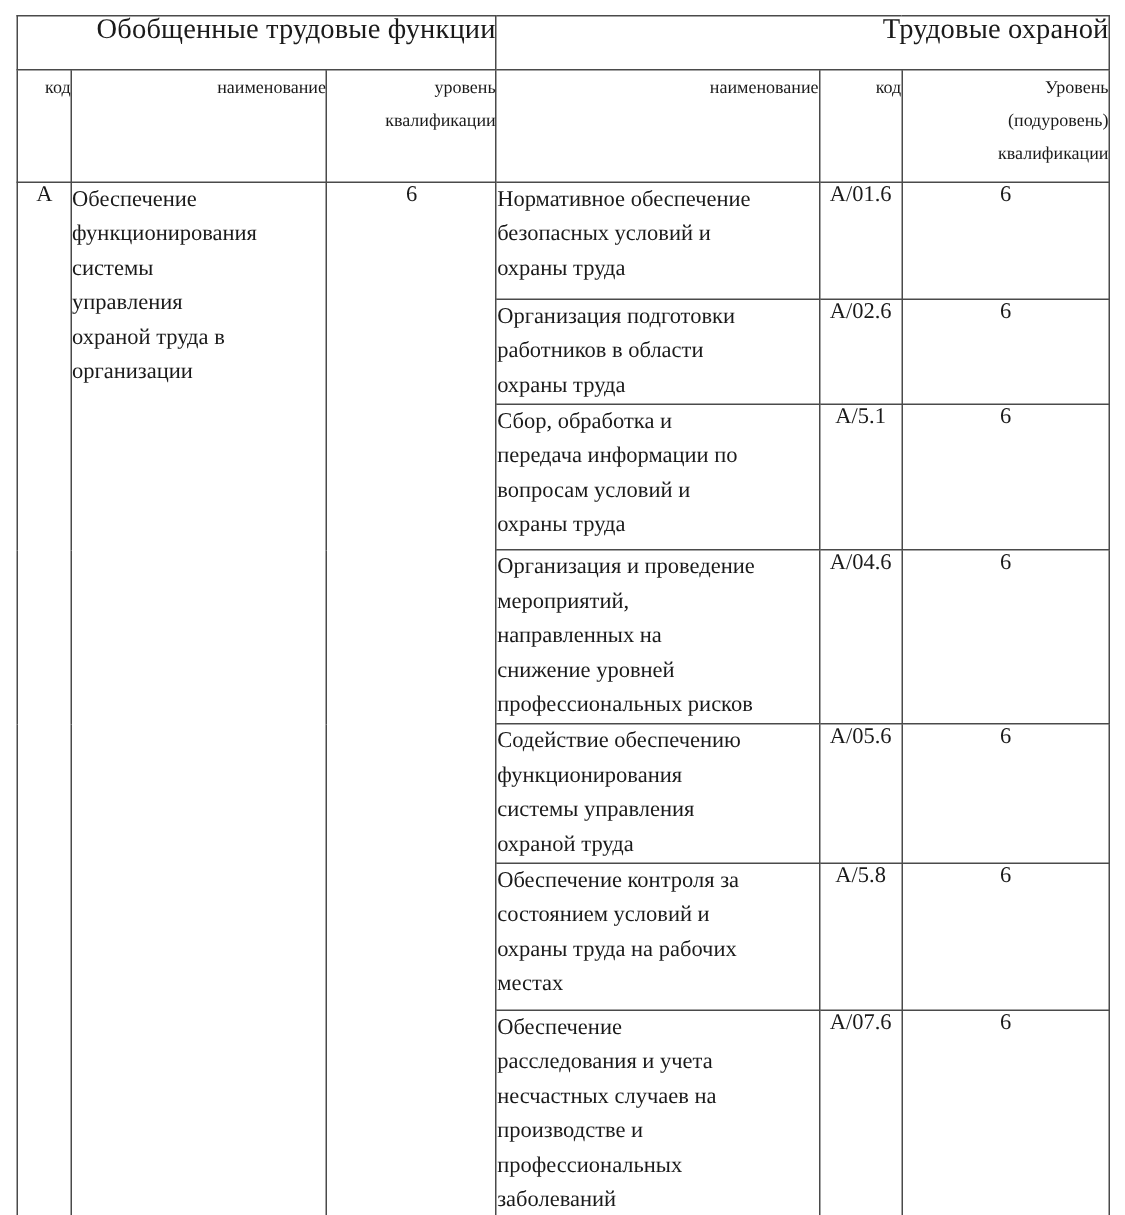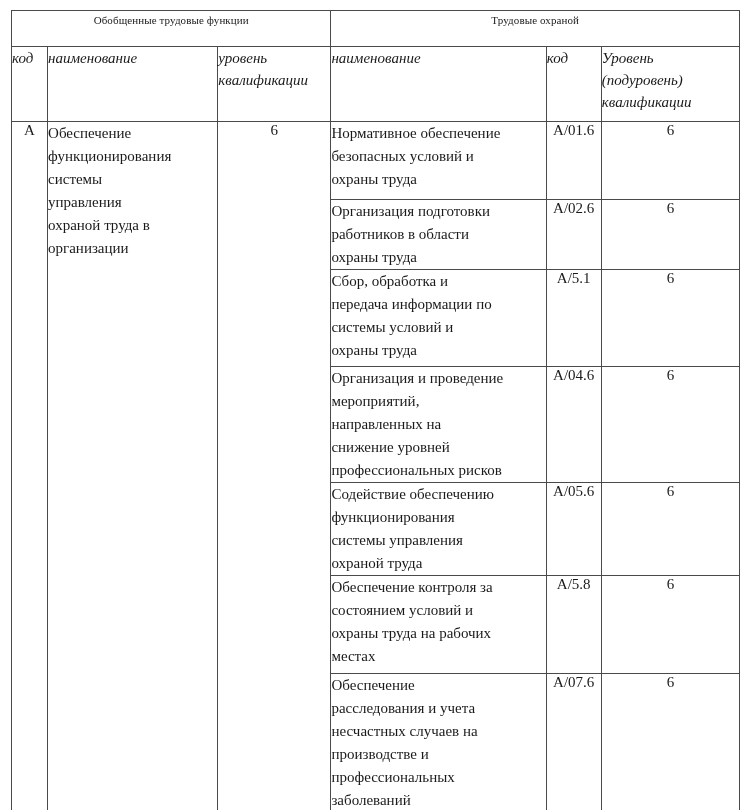--- a/index.html
+++ b/index.html
@@ -45,35 +45,34 @@
   }
 
   
   .std-table {
     border: 1px solid #2e2e2e;
   }
 
   
   .grp-head {
     height: 35px;
-    text-align: center;
+    text-align: right;
     vertical-align: middle;
-    font-size: 11px;
+    font-size: 19px;
     line-height: 18px;
     letter-spacing: 0.1px;
   }
 
   .col-head {
     height: 74px;
-    text-align: left;
+    text-align: right;
     vertical-align: top;
-    font-size: 15px;
+    font-size: 12px;
     line-height: 22px;
     padding-top: 12px;
-    font-style: italic;
   }
 
   .gf-code {
     text-align: center;
     font-size: 15px;
     padding-top: 8px;
   }
 
   .gf-name {
     padding: 8px 8px 8px 8px;
@@ -180,21 +179,21 @@
         <td class="tf-name nowrap-line">Организация подготовки
 работников в области
 охраны труда</td>
         <td class="tf-code nowrap-line">A/02.6</td>
         <td class="tf-level nowrap-line">6</td>
       </tr>
 
       <tr class="r3">
         <td class="tf-name nowrap-line">Сбор, обработка и
 передача информации по
-системы условий и
+вопросам условий и
 охраны труда</td>
         <td class="tf-code nowrap-line">A/5.1</td>
         <td class="tf-level nowrap-line">6</td>
       </tr>
 
       <tr class="r4">
         <td class="tf-name nowrap-line">Организация и проведение
 мероприятий,
 направленных на
 снижение уровней

